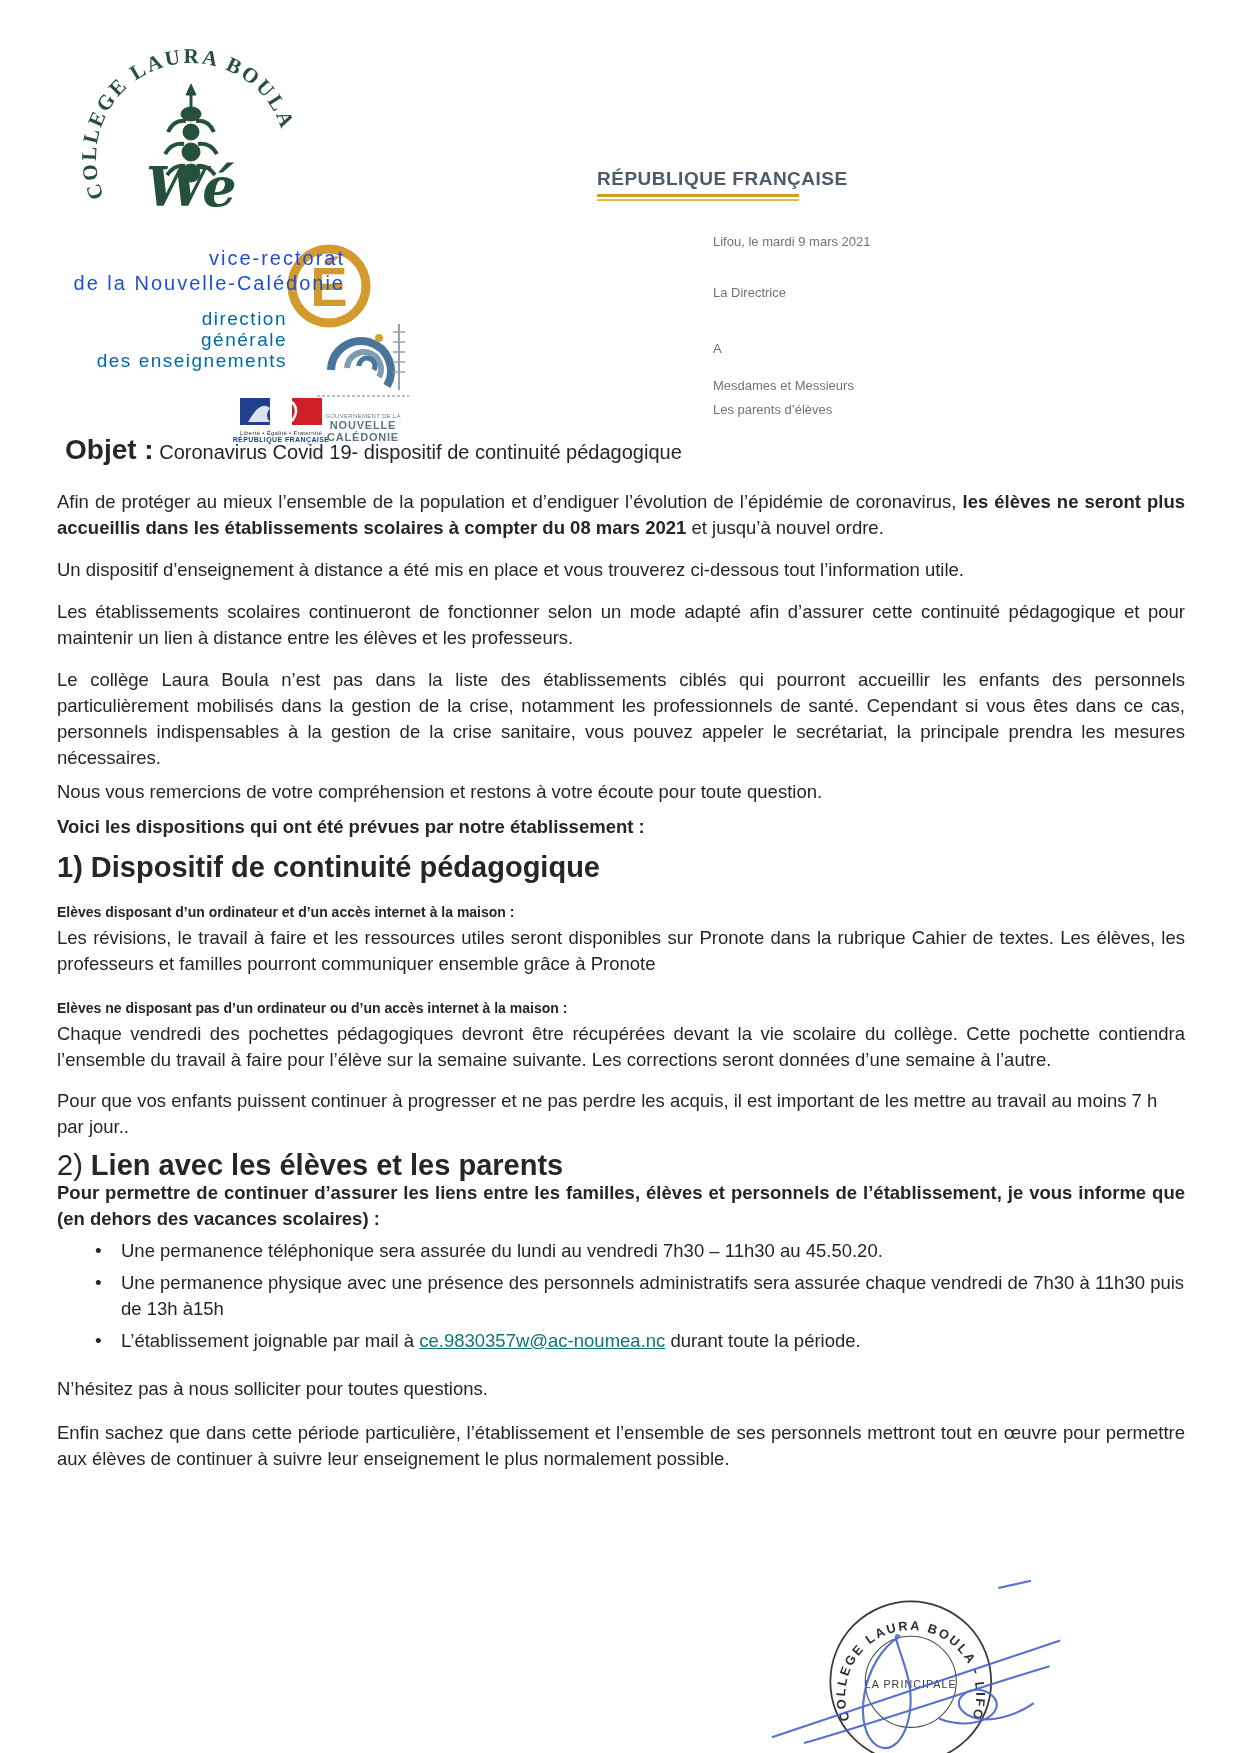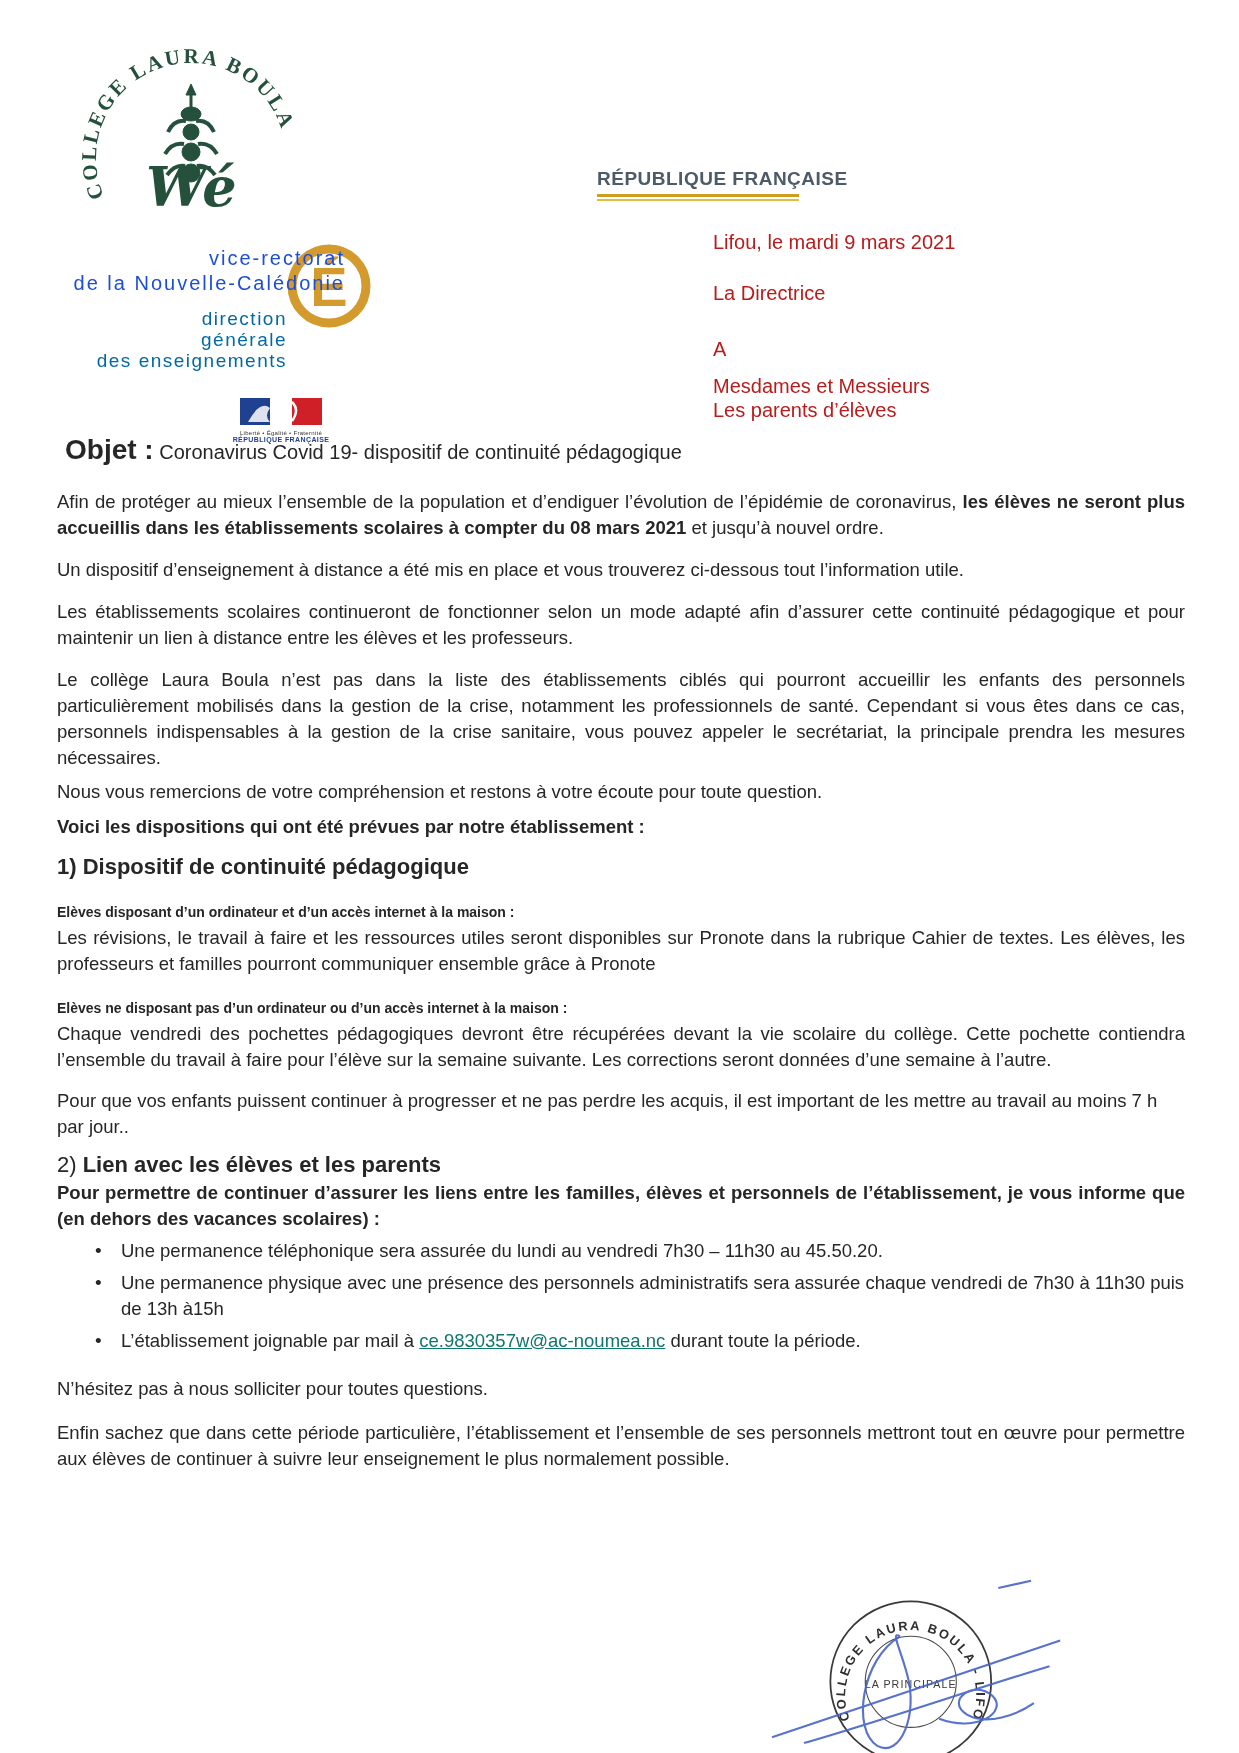--- a/index.html
+++ b/index.html
@@ -7,21 +7,21 @@
     position:relative;width:1239px;height:1753px;background:#ffffff;
     font-family:"Liberation Sans", sans-serif;color:#262626;overflow:hidden;
     margin:0 auto;
   }
   
   .college-logo{position:absolute;left:78px;top:34px;width:230px;height:205px;}
   .rf-header{position:absolute;left:597px;top:168px;width:210px;}
   .rf-title{font-size:19px;font-weight:600;letter-spacing:.5px;color:#4d5a68;white-space:nowrap;}
   .rf-rule1{height:3px;background:#cf9e1e;margin-top:4px;width:202px;}
   .rf-rule2{height:2px;background:#e3bb45;margin-top:2px;width:202px;}
-  .addr-block{position:absolute;left:713px;top:230px;font-size:20px;color:#b91c1c;line-height:24px;}
+  .addr-block{position:absolute;left:713px;top:230px;font-size:13px;color:#737373;line-height:24px;}
   .addr-date{margin-bottom:27px;}
   .addr-sender{margin-bottom:32px;}
   .addr-to{margin-bottom:13px;}
   .vr-block{position:absolute;left:55px;top:240px;width:345px;}
   .vr-ring{position:absolute;left:229px;top:0px;width:90px;height:92px;}
   .vr-line{position:relative;z-index:2;text-align:right;color:#1d4ed8;
     font-size:20px;letter-spacing:2px;line-height:25px;width:290px;}
   .vr-line.l1{margin-top:6px;}
   .vr-dept{position:relative;z-index:2;text-align:right;color:#0369a1;
     font-size:19px;letter-spacing:1.5px;line-height:21px;width:232px;margin-top:0px;}
@@ -35,21 +35,21 @@
   
   .letter{position:absolute;left:57px;top:437px;width:1128px;font-size:18.5px;line-height:26px;}
   .subject{font-size:20px;margin:0 0 24px 8px;}
   .subject b{font-size:28px;}
   p.j{ text-align:justify;margin:0 0 15px 0;}
   p.n{ text-align:left;margin:0 0 15px 0;}
   .mb8{margin-bottom:8px!important;}  .mb9{margin-bottom:9px!important;}
   .mb10{margin-bottom:10px!important;}.mb16{margin-bottom:16px!important;}
   .mb18{margin-bottom:18px!important;}
   .bold-head{font-weight:bold;margin:0 0 12px 0;}
-  .sec-head{font-size:22px;font-weight:bold;margin:8px 0 17px 0;line-height:30px;}
+  .sec-head{font-size:29px;font-weight:bold;margin:8px 0 17px 0;line-height:30px;}
   .sec-head .num-reg{font-weight:normal;}
   .sub-head{font-weight:bold;font-size:14px;margin:0;}
   .tight{margin:0;}
   ul.dash{list-style:none;margin:0 0 14px 0;padding:0;}
   ul.dash li{position:relative;padding-left:64px;margin:0 0 6px 0;text-align:left;}
   ul.dash li::before{content:"•";position:absolute;left:38px;top:0;font-size:19px;}
   a.mail{color:#0f766e;}
   
   .stamp{position:absolute;left:740px;top:1568px;width:370px;height:185px;}
 </style>
@@ -104,20 +104,38 @@
         <rect x="0" y="0" width="30" height="27" fill="#20418f"></rect>
         <rect x="30" y="0" width="22" height="27" fill="#ffffff"></rect>
         <rect x="52" y="0" width="30" height="27" fill="#cf2027"></rect>
         <path d="M 8,24 Q 20,2 30,10 Q 24,18 30,24 Z" fill="#ffffff" opacity="0.85"></path>
         <path d="M 52,4 q 8,8 0,19" stroke="#ffffff" stroke-width="2.5" fill="none"></path>
       </svg>
       <div class="flag-cap1">Liberté • Égalité • Fraternité</div>
       <div class="flag-cap2">RÉPUBLIQUE FRANÇAISE</div>
     </div>
 
+    <div class="gov-wrap">
+      <svg width="100" height="100" viewBox="0 0 100 100">
+        <path d="M 18,62 a 30,30 0 1 1 56,16" fill="none" stroke="#49759a" stroke-width="8"></path>
+        <path d="M 34,60 a 17,17 0 1 1 32,9" fill="none" stroke="#7e9cb0" stroke-width="6"></path>
+        <path d="M 46,58 a 8,8 0 1 1 15,4" fill="none" stroke="#49759a" stroke-width="5"></path>
+        <circle cx="66" cy="30" r="4" fill="#d9a12b"></circle>
+        <line x1="86" y1="16" x2="86" y2="82" stroke="#93a4ae" stroke-width="2"></line>
+        <line x1="80" y1="24" x2="92" y2="24" stroke="#93a4ae" stroke-width="1.5"></line>
+        <line x1="80" y1="34" x2="92" y2="34" stroke="#93a4ae" stroke-width="1.5"></line>
+        <line x1="80" y1="44" x2="92" y2="44" stroke="#93a4ae" stroke-width="1.5"></line>
+        <line x1="80" y1="54" x2="92" y2="54" stroke="#93a4ae" stroke-width="1.5"></line>
+        <line x1="80" y1="64" x2="92" y2="64" stroke="#93a4ae" stroke-width="1.5"></line>
+        <line x1="4" y1="88" x2="96" y2="88" stroke="#9fb0ba" stroke-width="1.5" stroke-dasharray="3,2"></line>
+      </svg>
+      <div class="gov-cap1">GOUVERNEMENT DE LA</div>
+      <div class="gov-cap2">NOUVELLE</div>
+      <div class="gov-cap2">CALÉDONIE</div>
+    </div>
   </div>
 
   <div class="addr-block">
     <div class="addr-date">Lifou, le mardi 9 mars 2021</div>
     <div class="addr-sender">La Directrice</div>
     <div class="addr-to">A</div>
     <div>Mesdames et Messieurs</div>
     <div>Les parents d’élèves</div>
   </div>
 

